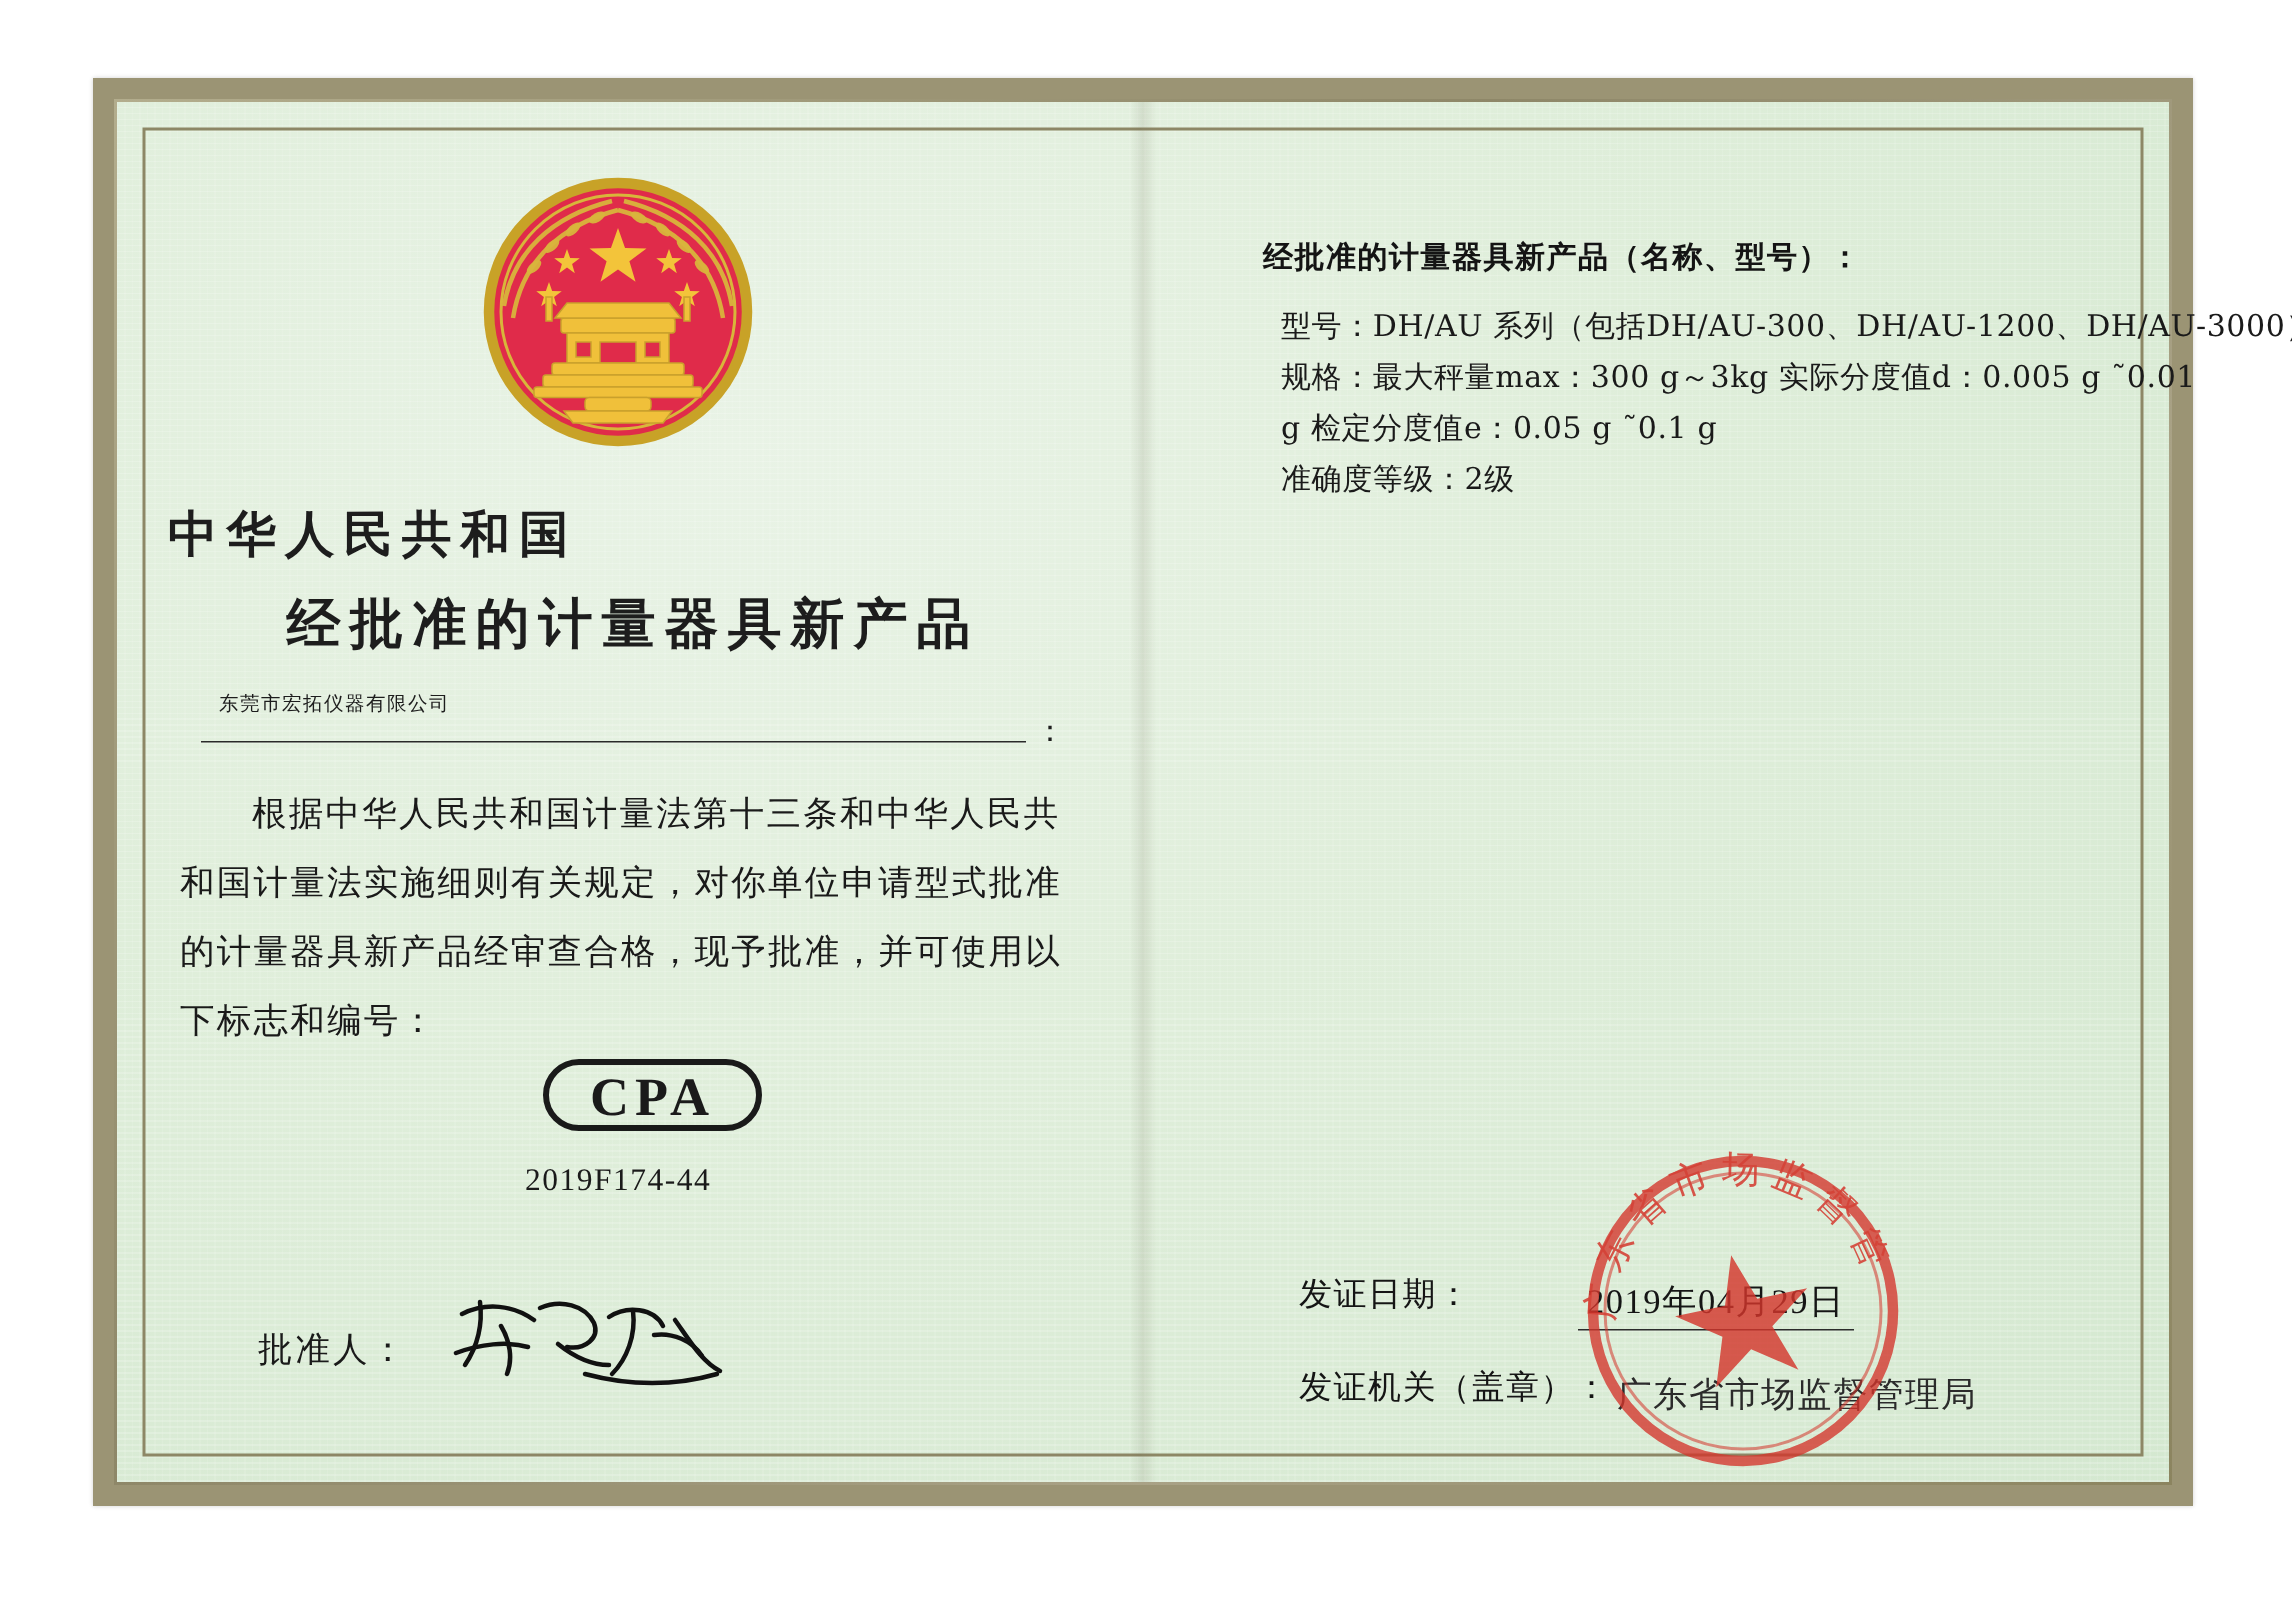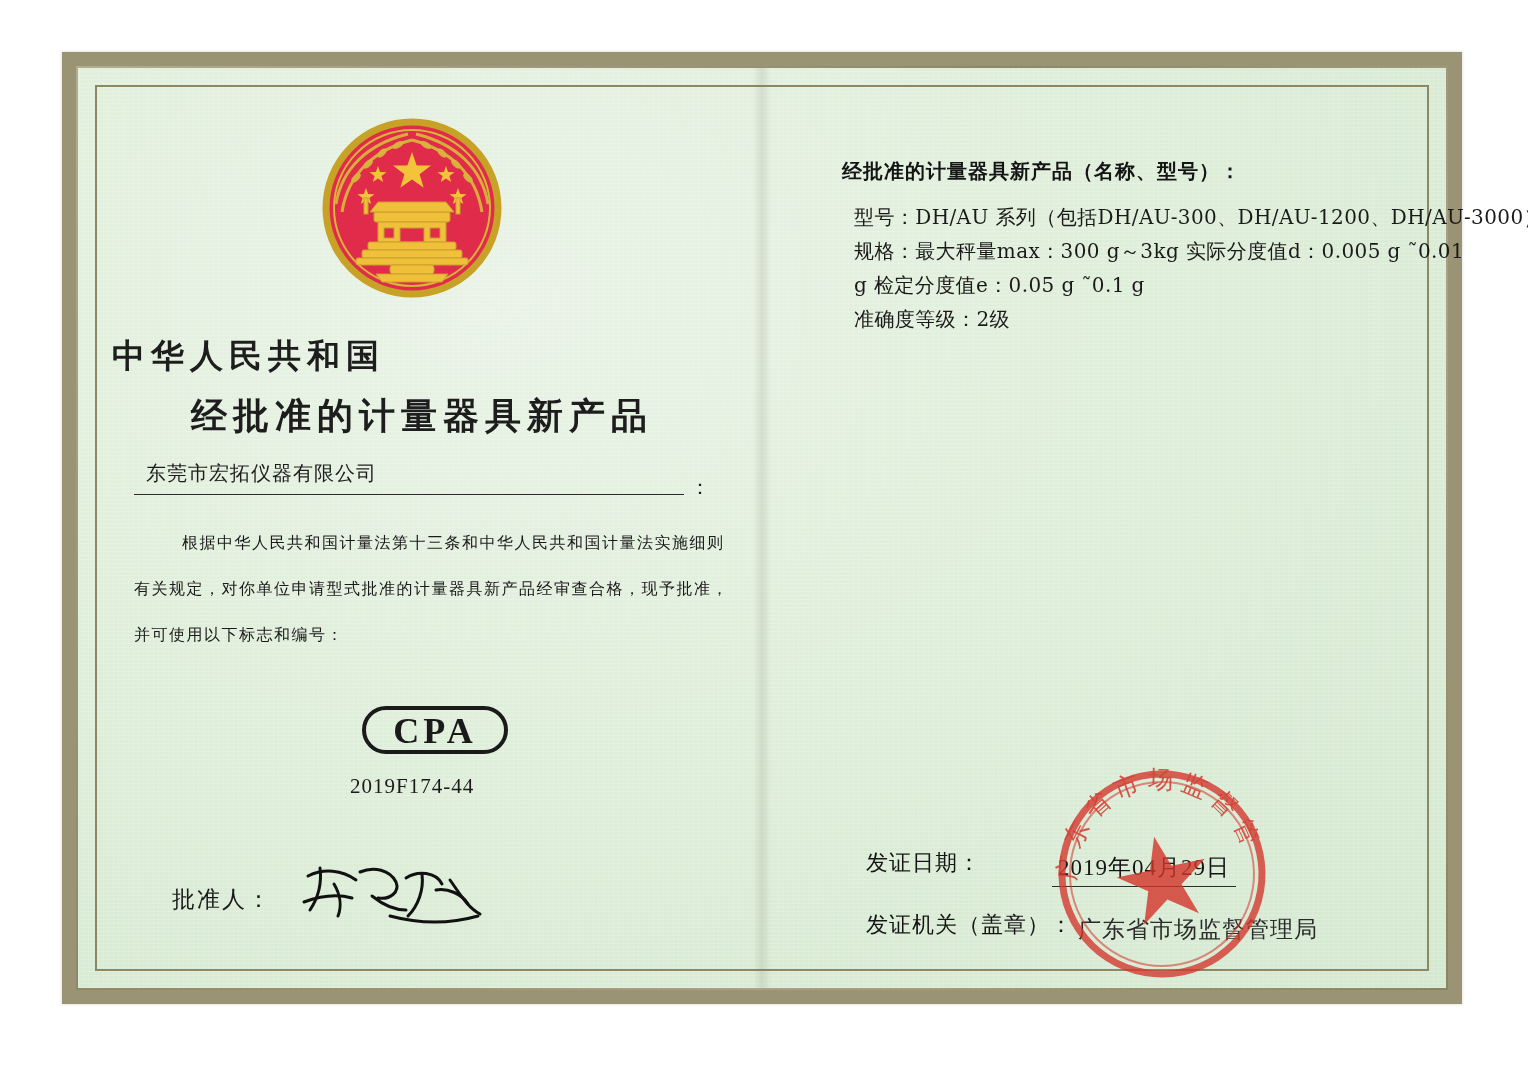--- a/index.html
+++ b/index.html
@@ -126,45 +126,45 @@
     position: absolute;
     left: 22px;
     top: 358px;
     width: 595px;
     height: 40px;
   }
   .company-name {
     position: absolute;
     left: 12px;
     top: 0;
-    font-size: 20px;
+    font-size: 13px;
     color: #1d1d1d;
     letter-spacing: 1px;
   }
   .company-rule {
     position: absolute;
     left: 0;
     top: 34px;
     width: 550px;
     border-bottom: 1.6px solid #2a2a2a;
   }
   .colon-mark {
     position: absolute;
     left: 556px;
     top: 14px;
     font-size: 20px;
     color: #1d1d1d;
   }
 
   .body-text {
     position: absolute;
-    left: 22px;
+    left: 8px;
     top: 418px;
     width: 600px;
-    font-size: 16px;
+    font-size: 23px;
     line-height: 46px;
     color: #1a1a1a;
     letter-spacing: 1.5px;
     text-indent: 48px;
     font-family: "DejaVu Serif", "Liberation Serif", serif;
   }
 
   .cpa-mark {
     position: absolute;
     left: 238px;

